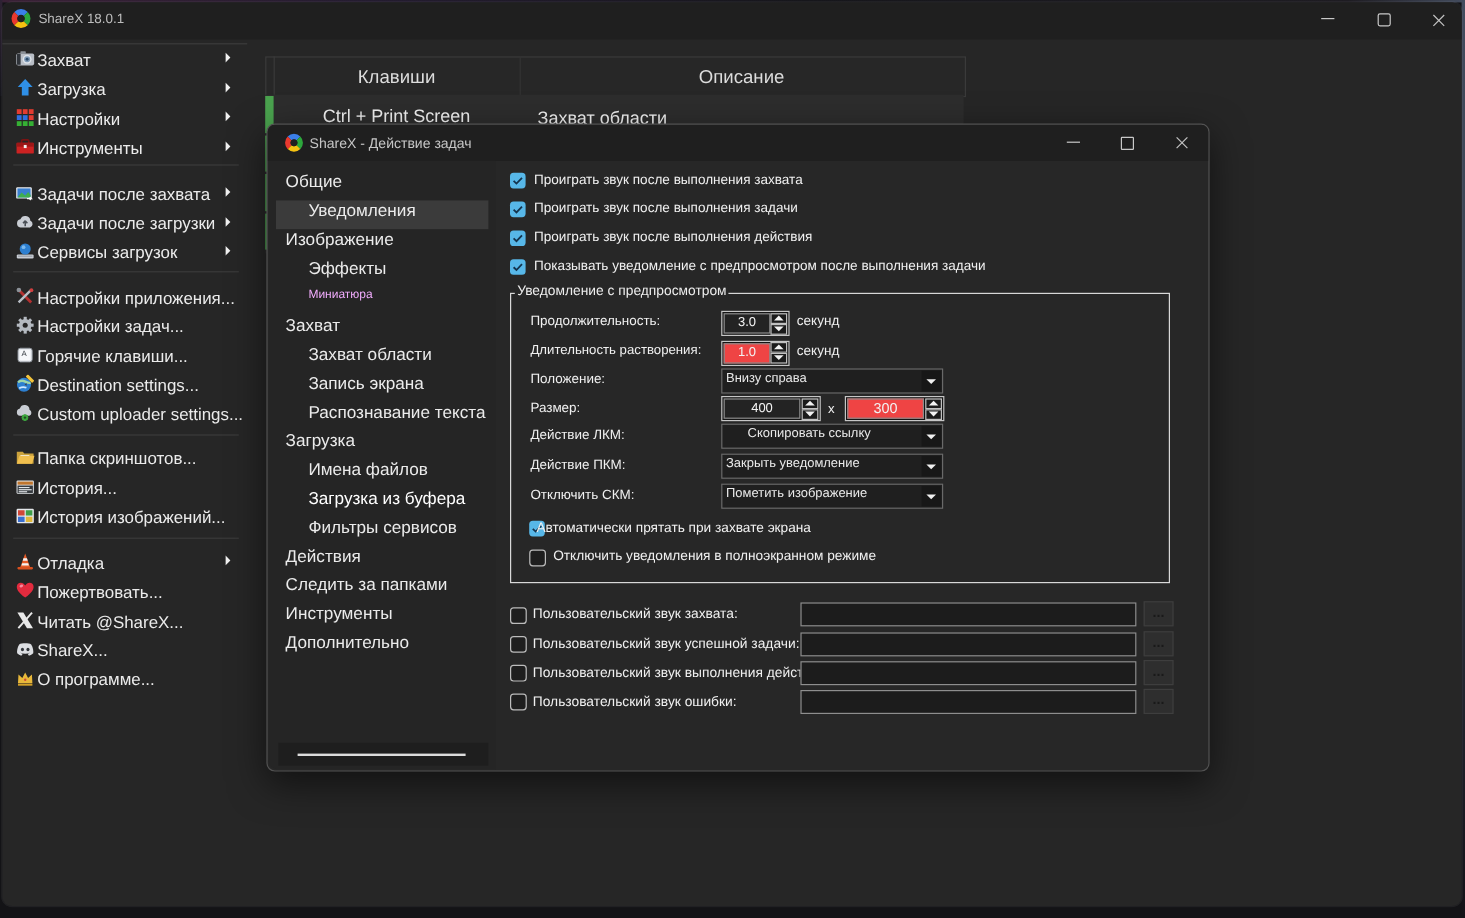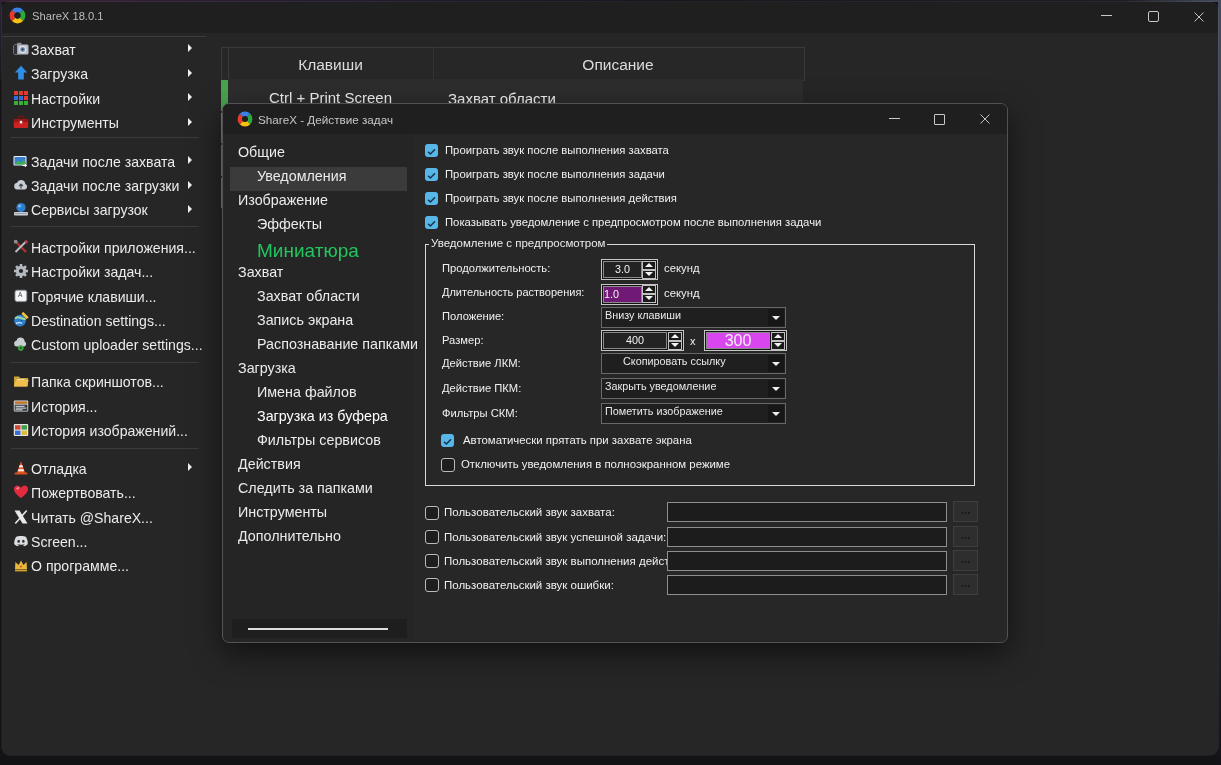--- a/index.html
+++ b/index.html
@@ -239,21 +239,21 @@
             <path d="M13.7 1.5 L2.3 14.5" stroke="#e8e8e8" stroke-width="1.6" fill="none"></path>
           </svg></div>
         <div class="lb">Читать @ShareX...</div>
       </div>
       <div class="mi" style="top:526.5px">
         <div class="ic"><svg width="16" height="16" viewBox="0 0 16 16">
             <path d="M3 4 C5 2.8 11 2.8 13 4 C14.6 6.5 15 9.5 14.7 11.3 C13.4 12.6 11.8 13.2 10.9 13.3 L10.2 11.9 C11 11.6 11.6 11.3 12.2 10.8 C9.7 12.2 6.3 12.2 3.8 10.8 C4.4 11.3 5 11.6 5.8 11.9 L5.1 13.3 C4.2 13.2 2.6 12.6 1.3 11.3 C1 9.5 1.4 6.5 3 4 Z" fill="#dcdee2"></path>
             <ellipse cx="5.7" cy="8.3" rx="1.3" ry="1.5" fill="#33373c"></ellipse>
             <ellipse cx="10.3" cy="8.3" rx="1.3" ry="1.5" fill="#33373c"></ellipse>
           </svg></div>
-        <div class="lb">Screen...</div>
+        <div class="lb">ShareX...</div>
       </div>
       <div class="mi" style="top:550.8px">
         <div class="ic"><svg width="16" height="16" viewBox="0 0 16 16">
             <path d="M2 12.2 L2.4 5 L5.6 8 L8 3.4 L10.4 8 L13.6 5 L14 12.2 Z" fill="#e8b83a"></path>
             <rect x="2" y="12.6" width="12" height="1.8" fill="#d3a028"></rect>
             <circle cx="8" cy="9.5" r="1" fill="#d04838"></circle>
           </svg></div>
         <div class="lb">О программе...</div>
       </div>
     </div>
@@ -293,25 +293,25 @@
   <svg class="abs" style="left:756px;top:9px" width="12" height="12" viewBox="0 0 12 12">
     <path d="M1.5 1.5 L10.5 10.5 M10.5 1.5 L1.5 10.5" stroke="#c2c2c2" stroke-width="1"></path>
   </svg>
   <div class="abs" id="nav">
       <div class="abs" style="left:1px;top:30px;width:189px;height:507px;background:#252525;border-bottom-left-radius:7px"></div>
       <div class="t" style="left:15px;top:41px;color:#ebebeb;font-size:14.3px">Общие</div>
       <div class="abs" style="left:7px;top:62.5px;width:177px;height:24px;background:#3b3b3b"></div>
       <div class="t" style="left:34px;top:65px;color:#ebebeb;font-size:14.3px">Уведомления</div>
       <div class="t" style="left:15px;top:89px;color:#ebebeb;font-size:14.3px">Изображение</div>
       <div class="t" style="left:34px;top:113px;color:#ebebeb;font-size:14.3px">Эффекты</div>
-      <div class="t" style="left:34px;top:137px;color:#22c55e;font-size:19px">Миниатюра</div>
+      <div class="t" style="left:34px;top:137px;color:#f0abfc;font-size:10px">Миниатюра</div>
       <div class="t" style="left:15px;top:161px;color:#ebebeb;font-size:14.3px">Захват</div>
       <div class="t" style="left:34px;top:185px;color:#ebebeb;font-size:14.3px">Захват области</div>
       <div class="t" style="left:34px;top:209px;color:#ebebeb;font-size:14.3px">Запись экрана</div>
-      <div class="t" style="left:34px;top:233px;color:#ebebeb;font-size:14.3px">Распознавание папками</div>
+      <div class="t" style="left:34px;top:233px;color:#ebebeb;font-size:14.3px">Распознавание текста</div>
       <div class="t" style="left:15px;top:257px;color:#ebebeb;font-size:14.3px">Загрузка</div>
       <div class="t" style="left:34px;top:281px;color:#ebebeb;font-size:14.3px">Имена файлов</div>
       <div class="t" style="left:34px;top:305px;color:#ffffff;font-size:14.3px">Загрузка из буфера</div>
       <div class="t" style="left:34px;top:329px;color:#ebebeb;font-size:14.3px">Фильтры сервисов</div>
       <div class="t" style="left:15px;top:353px;color:#ebebeb;font-size:14.3px">Действия</div>
       <div class="t" style="left:15px;top:377px;color:#ebebeb;font-size:14.3px">Следить за папками</div>
       <div class="t" style="left:15px;top:401px;color:#ebebeb;font-size:14.3px">Инструменты</div>
       <div class="t" style="left:15px;top:425px;color:#ebebeb;font-size:14.3px">Дополнительно</div>
       <div class="abs" style="left:9px;top:515px;width:175px;height:19px;background:#1e1e1e"></div>
       <div class="abs" style="left:25px;top:524px;width:140px;height:2px;background:#dcdcdc"></div>
@@ -334,59 +334,59 @@
         </svg></div>
       <div class="t" style="left:222px;top:112.8px;color:#f0f0f0;font-size:11.3px">Показывать уведомление с предпросмотром после выполнения задачи</div>
       <div class="abs" style="left:202px;top:140px;width:548px;height:240px;border:1px solid #d8d8d8"></div>
       <div class="t" style="left:206px;top:134px;background:#272727;padding:0 2px;color:#ededed;font-size:11.5px">Уведомление с предпросмотром</div>
       <div class="t" style="left:219px;top:159px;color:#f0f0f0;font-size:11.2px">Продолжительность:</div>
       <div class="t" style="left:219px;top:183px;color:#f0f0f0;font-size:11px">Длительность растворения:</div>
       <div class="t" style="left:219px;top:207px;color:#f0f0f0;font-size:11.2px">Положение:</div>
       <div class="t" style="left:219px;top:230.5px;color:#f0f0f0;font-size:11.2px">Размер:</div>
       <div class="t" style="left:219px;top:253.5px;color:#f0f0f0;font-size:11.2px">Действие ЛКМ:</div>
       <div class="t" style="left:219px;top:278.5px;color:#f0f0f0;font-size:11.2px">Действие ПКМ:</div>
-      <div class="t" style="left:219px;top:303.5px;color:#f0f0f0;font-size:11.2px">Фильтры СКМ:</div>
+      <div class="t" style="left:219px;top:303.5px;color:#f0f0f0;font-size:11.2px">Отключить СКМ:</div>
       <div class="abs" style="left:378px;top:155px;width:55px;height:19px;background:#141414;border:1px solid #c6c6c6">
         <div class="abs" style="left:1px;top:1px;width:37px;height:15px;background:#232323;border:1px solid #8a8a8a;color:#f2f2f2;font-size:10.8px;text-align:center;line-height:15px">3.0</div>
         <div class="abs" style="right:1px;top:0.5px;width:12px;height:7px;border:1px solid #c0c0c0;background:#1b1b1b">
           <div style="margin:1px auto 0;width:0;height:0;border-bottom:4.5px solid #f2f2f2;border-left:4px solid transparent;border-right:4px solid transparent"></div>
         </div>
         <div class="abs" style="right:1px;top:9.5px;width:12px;height:7px;border:1px solid #c0c0c0;background:#1b1b1b">
           <div style="margin:1px auto 0;width:0;height:0;border-top:4.5px solid #f2f2f2;border-left:4px solid transparent;border-right:4px solid transparent"></div>
         </div>
       </div>
       <div class="t" style="left:441px;top:159px;color:#f0f0f0;font-size:11.3px">секунд</div>
       <div class="abs" style="left:378px;top:179.5px;width:55px;height:19px;background:#141414;border:1px solid #c6c6c6">
-        <div class="abs" style="left:1px;top:1px;width:37px;height:15px;background:#701a75;border:1px solid #8a8a8a;color:#f2f2f2;font-size:10.8px;line-height:15px">1.0</div>
+        <div class="abs" style="left:1px;top:1px;width:37px;height:15px;background:#ef4444;border:1px solid #8a8a8a;color:#f2f2f2;font-size:10.8px;text-align:center;line-height:15px">1.0</div>
         <div class="abs" style="right:1px;top:0.5px;width:12px;height:7px;border:1px solid #c0c0c0;background:#1b1b1b">
           <div style="margin:1px auto 0;width:0;height:0;border-bottom:4.5px solid #f2f2f2;border-left:4px solid transparent;border-right:4px solid transparent"></div>
         </div>
         <div class="abs" style="right:1px;top:9.5px;width:12px;height:7px;border:1px solid #c0c0c0;background:#1b1b1b">
           <div style="margin:1px auto 0;width:0;height:0;border-top:4.5px solid #f2f2f2;border-left:4px solid transparent;border-right:4px solid transparent"></div>
         </div>
       </div>
       <div class="t" style="left:441px;top:184px;color:#f0f0f0;font-size:11.3px">секунд</div>
       <div class="abs" style="left:378px;top:203px;width:183px;height:19px;background:#1f1f1f;border:1px solid #696969">
-        <div class="t" style="left:3px;top:2px;color:#eaeaea;font-size:10.8px">Внизу клавиши</div>
+        <div class="t" style="left:3px;top:2px;color:#eaeaea;font-size:10.8px">Внизу справа</div>
         <div class="abs" style="right:1px;top:1px;width:16px;height:17px;background:#171717">
           <div style="margin:7px auto 0;width:0;height:0;border-top:4.5px solid #f0f0f0;border-left:4px solid transparent;border-right:4px solid transparent"></div>
         </div>
       </div>
       <div class="abs" style="left:378px;top:226px;width:81px;height:19px;background:#141414;border:1px solid #c6c6c6">
         <div class="abs" style="left:1px;top:1px;width:62px;height:15px;background:#232323;border:1px solid #8a8a8a;color:#f2f2f2;font-size:10.8px;text-align:center;line-height:15px">400</div>
         <div class="abs" style="right:1px;top:0.5px;width:12px;height:7px;border:1px solid #c0c0c0;background:#1b1b1b">
           <div style="margin:1px auto 0;width:0;height:0;border-bottom:4.5px solid #f2f2f2;border-left:4px solid transparent;border-right:4px solid transparent"></div>
         </div>
         <div class="abs" style="right:1px;top:9.5px;width:12px;height:7px;border:1px solid #c0c0c0;background:#1b1b1b">
           <div style="margin:1px auto 0;width:0;height:0;border-top:4.5px solid #f2f2f2;border-left:4px solid transparent;border-right:4px solid transparent"></div>
         </div>
       </div>
       <div class="t" style="left:467px;top:232px;color:#f0f0f0;font-size:11px">x</div>
       <div class="abs" style="left:481px;top:226px;width:81px;height:19px;background:#141414;border:1px solid #c6c6c6">
-        <div class="abs" style="left:1px;top:1px;width:62px;height:15px;background:#d946ef;border:1px solid #8a8a8a;color:#f2f2f2;font-size:16px;text-align:center;line-height:15px">300</div>
+        <div class="abs" style="left:1px;top:1px;width:62px;height:15px;background:#ef4444;border:1px solid #8a8a8a;color:#f2f2f2;font-size:12px;text-align:center;line-height:15px">300</div>
         <div class="abs" style="right:1px;top:0.5px;width:12px;height:7px;border:1px solid #c0c0c0;background:#1b1b1b">
           <div style="margin:1px auto 0;width:0;height:0;border-bottom:4.5px solid #f2f2f2;border-left:4px solid transparent;border-right:4px solid transparent"></div>
         </div>
         <div class="abs" style="right:1px;top:9.5px;width:12px;height:7px;border:1px solid #c0c0c0;background:#1b1b1b">
           <div style="margin:1px auto 0;width:0;height:0;border-top:4.5px solid #f2f2f2;border-left:4px solid transparent;border-right:4px solid transparent"></div>
         </div>
       </div>
       <div class="abs" style="left:378px;top:249px;width:183px;height:19px;background:#1f1f1f;border:1px solid #696969">
         <div class="t" style="left:21px;top:2px;color:#eaeaea;font-size:10.8px">Скопировать ссылку</div>
         <div class="abs" style="right:1px;top:1px;width:16px;height:17px;background:#171717">
@@ -401,21 +401,21 @@
       </div>
       <div class="abs" style="left:378px;top:299px;width:183px;height:19px;background:#1f1f1f;border:1px solid #696969">
         <div class="t" style="left:3px;top:2px;color:#eaeaea;font-size:10.8px">Пометить изображение</div>
         <div class="abs" style="right:1px;top:1px;width:16px;height:17px;background:#171717">
           <div style="margin:7px auto 0;width:0;height:0;border-top:4.5px solid #f0f0f0;border-left:4px solid transparent;border-right:4px solid transparent"></div>
         </div>
       </div>
       <div class="abs" style="left:218px;top:329.5px;width:13px;height:13px;background:#57b7e8;border-radius:3px"><svg width="13" height="13" viewBox="0 0 13 13">
           <path d="M3 6.7 L5.4 9 L10 4.2" stroke="#14344e" stroke-width="1.5" fill="none"></path>
         </svg></div>
-      <div class="t" style="left:240px;top:331px;color:#f0f0f0;font-size:11.4px">Автоматически прятать при захвате экрана</div>
+      <div class="t" style="left:224px;top:331px;color:#f0f0f0;font-size:11.4px">Автоматически прятать при захвате экрана</div>
       <div class="abs" style="left:218px;top:353.5px;width:12px;height:12px;background:#1e1e1e;border:1px solid #bcbcbc;border-radius:3px"></div>
       <div class="t" style="left:238px;top:355px;color:#f0f0f0;font-size:11.4px">Отключить уведомления в полноэкранном режиме</div>
       <div class="abs" style="left:202px;top:401.9px;width:12px;height:12px;background:#1e1e1e;border:1px solid #bcbcbc;border-radius:3px"></div>
       <div class="t" style="left:221px;top:403.4px;color:#f0f0f0;font-size:11.5px">Пользовательский звук захвата:</div>
       <div class="abs" style="left:444px;top:398.4px;width:278px;height:18px;background:#1c1c1c;border:1px solid #8e8e8e"></div>
       <div class="abs" style="left:730px;top:397.4px;width:23px;height:19px;background:#2e2e2e;border:1px solid #3e3e3e;color:#191919;font-size:12px;font-weight:bold;text-align:center;line-height:16px">...</div>
       <div class="abs" style="left:202px;top:426.1px;width:12px;height:12px;background:#1e1e1e;border:1px solid #bcbcbc;border-radius:3px"></div>
       <div class="t" style="left:221px;top:427.6px;color:#f0f0f0;font-size:11.5px">Пользовательский звук успешной задачи:</div>
       <div class="abs" style="left:444px;top:422.6px;width:278px;height:18px;background:#1c1c1c;border:1px solid #8e8e8e"></div>
       <div class="abs" style="left:730px;top:421.6px;width:23px;height:19px;background:#2e2e2e;border:1px solid #3e3e3e;color:#191919;font-size:12px;font-weight:bold;text-align:center;line-height:16px">...</div>

